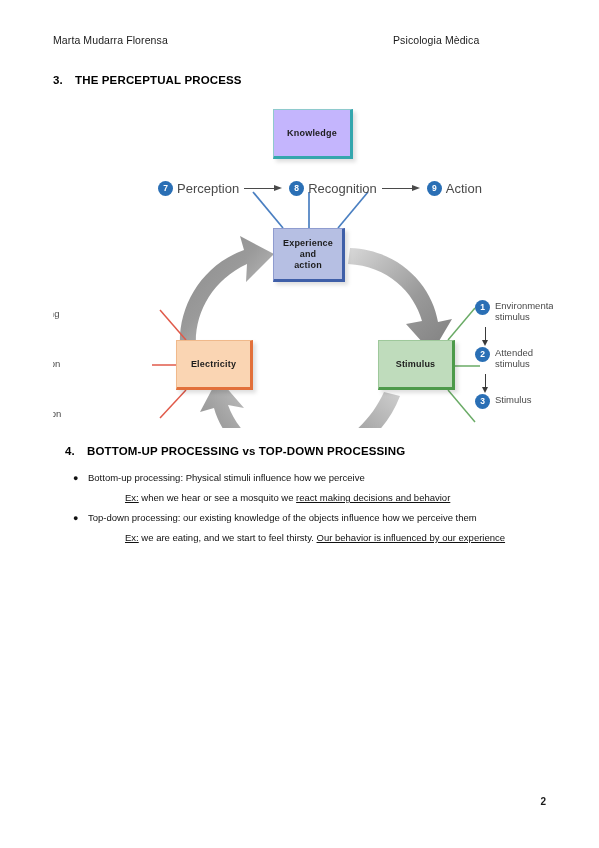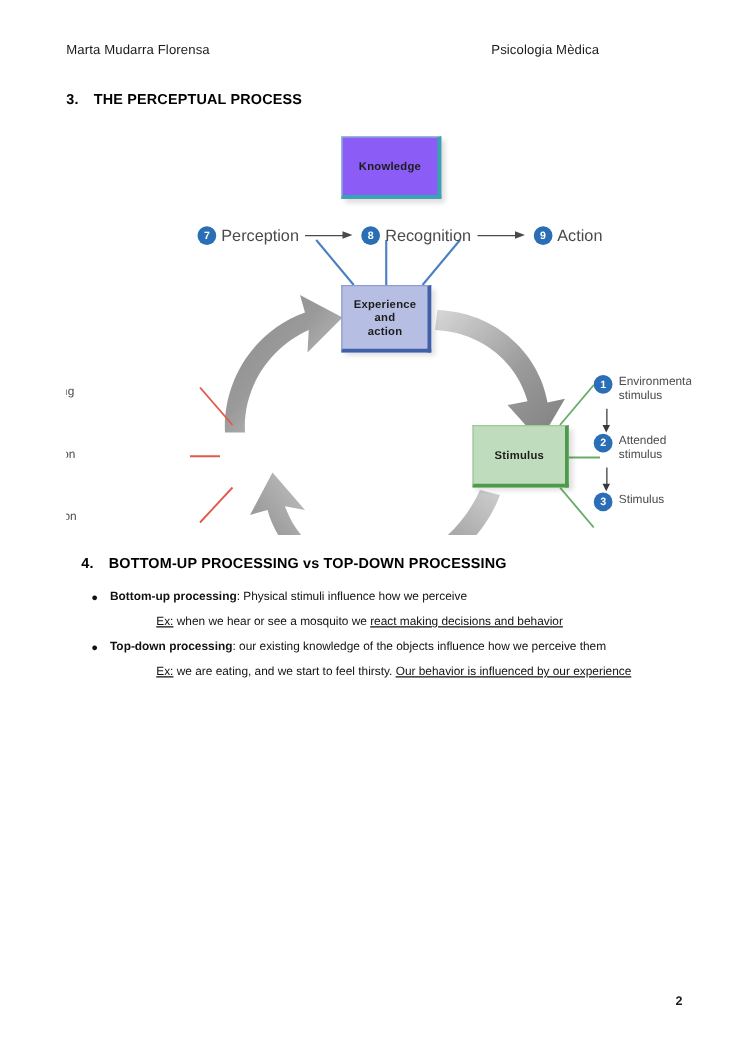--- a/index.html
+++ b/index.html
@@ -83,21 +83,21 @@
     text-align: center;
     font-weight: bold;
     font-size: 9px;
     color: #1c1c1c;
     line-height: 11px;
     letter-spacing: 0.2px;
     z-index: 6;
   }
   .box-knowledge {
     left: 245px; top: 9px; width: 80px; height: 50px;
-    background: #8b5cf6;
+    background: #c4b5fd;
     border: 1px solid #8fcacd;
     border-right: 3px solid #34a6ad;
     border-bottom: 3px solid #34a6ad;
     box-shadow: 3px 3px 4px rgba(0,0,0,0.13);
   }
   .box-experience {
     left: 245px; top: 128px; width: 72px; height: 54px;
     background: #b6bfe3;
     border: 1px solid #8f9ccf;
     border-right: 3px solid #3f5fa8;
@@ -257,21 +257,21 @@
     color: #111;
   }
   .bullet-row .dot {
     position: absolute;
     left: 20px;
     top: 0;
     font-size: 9px;
     line-height: 20px;
   }
   .bullet-row .lead {
-    font-weight: bold;
+    font-weight: normal;
   }
   .ex-row {
     position: relative;
     padding-left: 72px;
     font-size: 9.5px;
     line-height: 20px;
     color: #111;
   }
   .ex-row .ex-tag {
     text-decoration: underline;
@@ -346,20 +346,21 @@
     <div class="fbox box-knowledge">Knowledge</div>
 
     <div class="fbox box-experience">
       <div>
         <div>Experience</div>
         <div>and</div>
         <div>action</div>
       </div>
     </div>
 
+    <div class="fbox box-electricity">Electricity</div>
     <div class="fbox box-stimulus">Stimulus</div>
 
     <div class="step-row">
       <div class="step">
         <span class="badge">7</span>
         <span class="step-label">Perception</span>
       </div>
       <span class="step-arrow"></span>
       <div class="step">
         <span class="badge">8</span>

